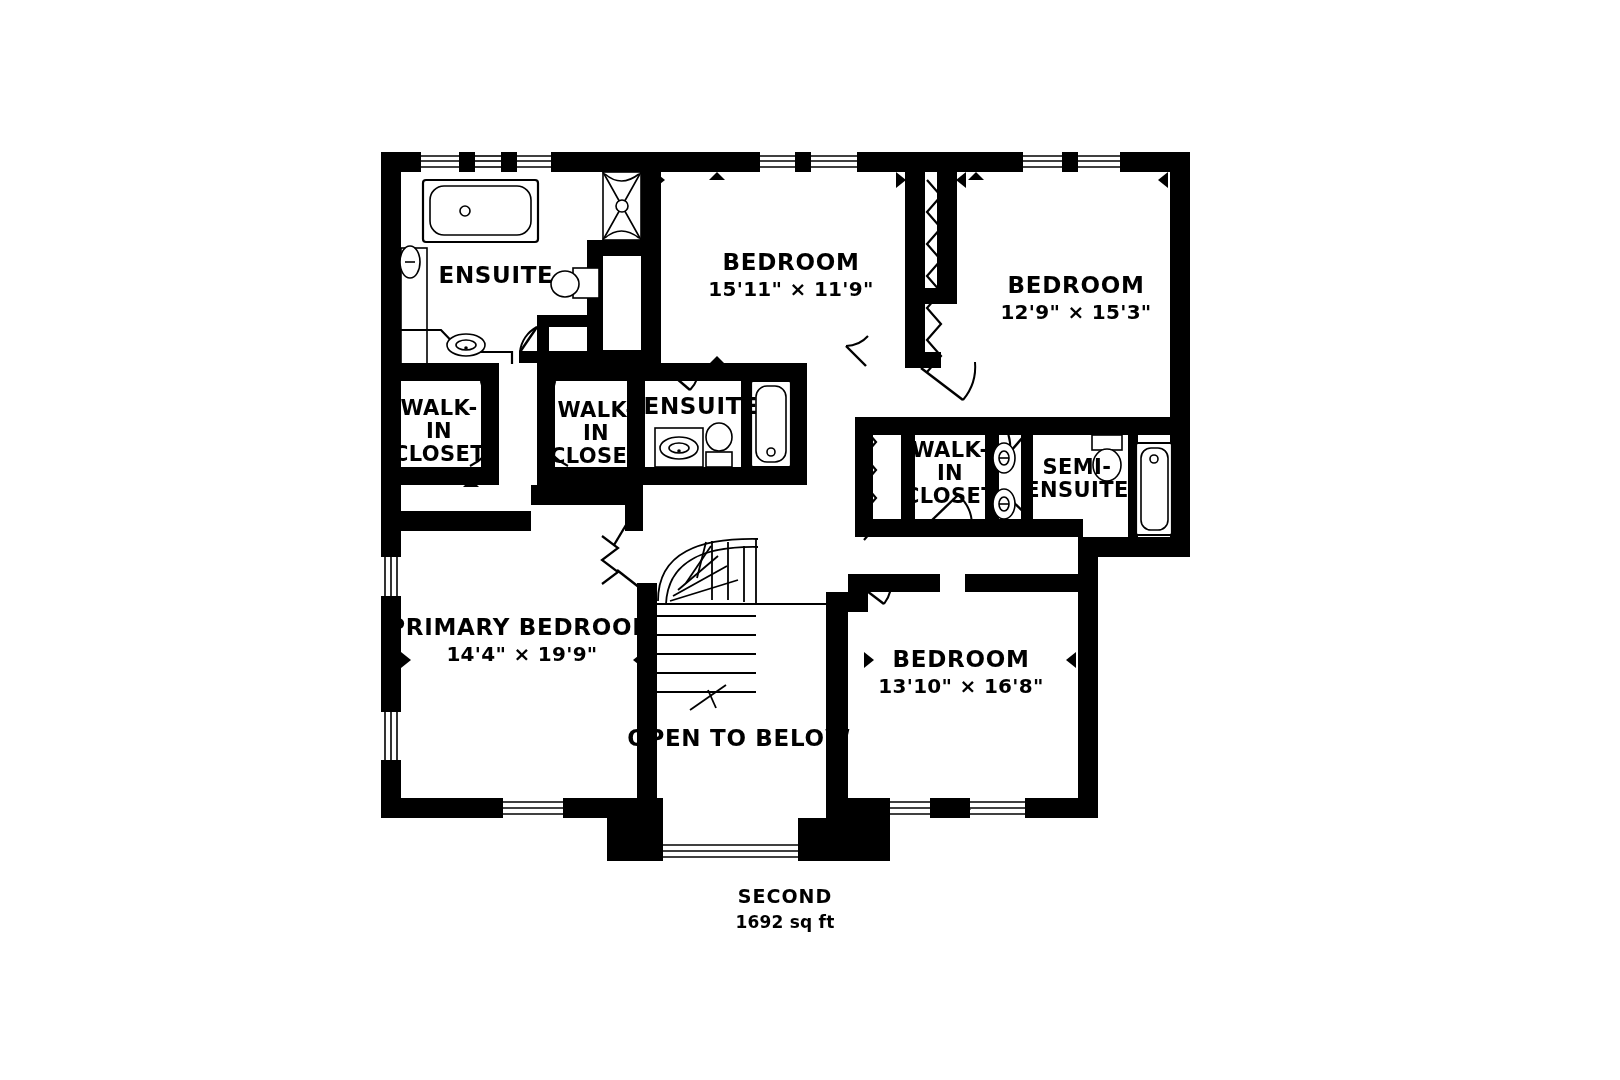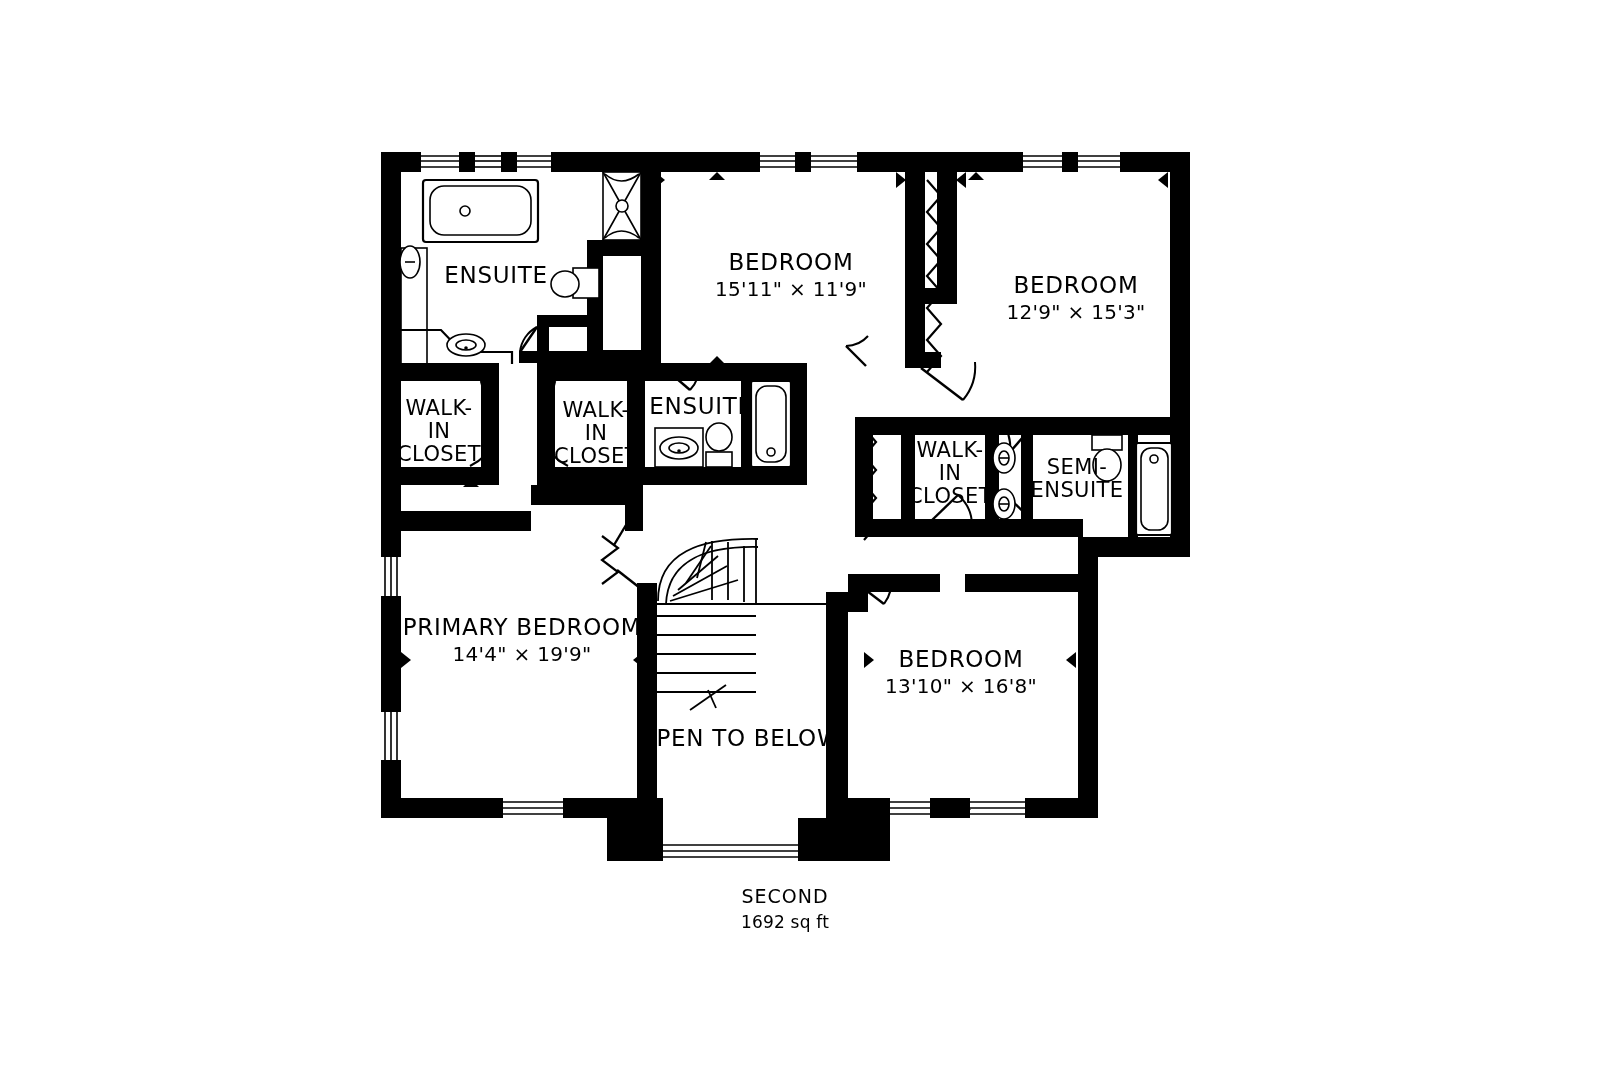--- a/index.html
+++ b/index.html
@@ -1,19 +1,19 @@
 <!DOCTYPE html>
 <html><head>
 <meta charset="utf-8">
 <title>Floor Plan — Second</title>
 <style>
   html,body{margin:0;padding:0;background:#ffffff;}
   body{width:1620px;height:1080px;overflow:hidden;
        font-family:"DejaVu Sans","Liberation Sans",sans-serif;}
-  #plan-root{position:relative;width:1620px;height:1080px;background:#fff;}
+  #plan-root{position:relative;width:1620px;height:1080px;background:#fff;font-weight:bold;}
   svg#floorplan{position:absolute;inset:0;width:1620px;height:1080px;display:block;}
   .wall{fill:#000;}
   .thin{fill:none;stroke:#000;stroke-width:2.2;}
   .thin-1{fill:none;stroke:#000;stroke-width:1.6;}
   .door-arc{fill:none;stroke:#000;stroke-width:2;}
   .door-leaf{fill:none;stroke:#000;stroke-width:2.4;}
   .stair{fill:none;stroke:#000;stroke-width:1.8;}
   .fix{fill:#fff;stroke:#000;stroke-width:2.2;}
   .fix-thin{fill:#fff;stroke:#000;stroke-width:1.6;}
   .marker{fill:#000;}

